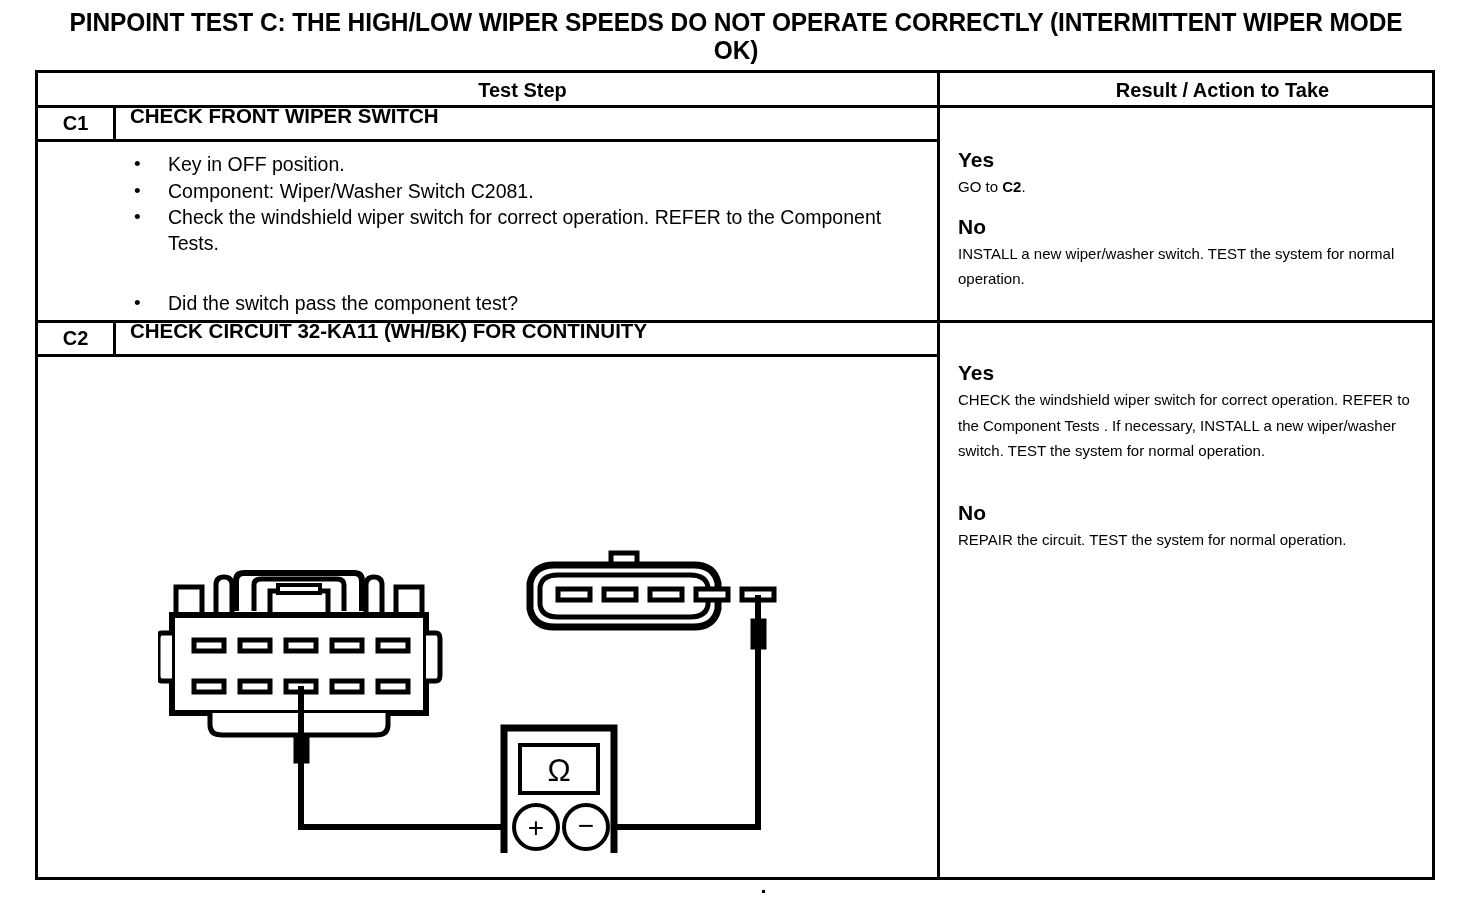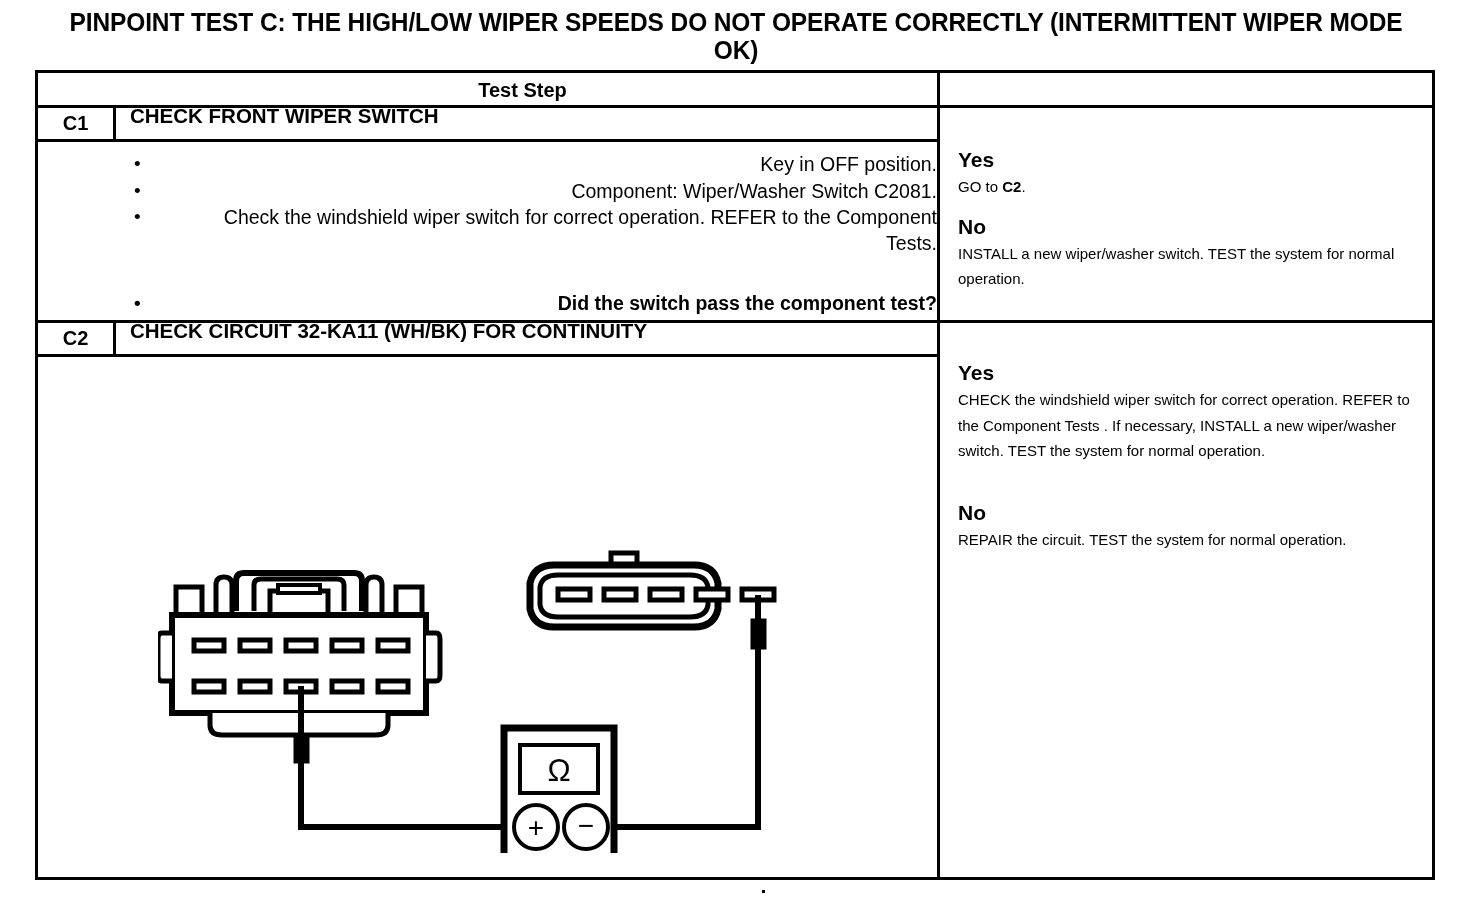--- a/index.html
+++ b/index.html
@@ -116,21 +116,20 @@
     align-items: center;
     font-weight: bold;
     font-size: 20.5px;
     white-space: nowrap;
   }
 
   .step-body {
     position: absolute;
     left: 0;
     width: 899px;
-    text-align: right;
   }
 
   ul.bullets {
     list-style: none;
     margin: 0;
     padding: 0;
   }
   ul.bullets li {
     position: relative;
     padding-left: 130px;
@@ -139,21 +138,21 @@
     margin: 0 0 1px 0;
     max-width: 890px;
   }
   ul.bullets li::before {
     content: "\2022";
     position: absolute;
     left: 96px;
     top: -1px;
     font-size: 19px;
   }
-  ul.bullets li.bold { font-weight: bold; margin-top: 35px; }
+  ul.bullets li.bold { font-weight: normal; margin-top: 35px; }
 
   
   .left-rule {
     position: absolute;
     left: 0;
     width: 899px;
     height: 3px;
     background: #000;
   }
 
@@ -215,20 +214,21 @@
 <body>
 
 <div id="doc-title">PINPOINT TEST  C: THE HIGH/LOW WIPER SPEEDS DO NOT OPERATE CORRECTLY (INTERMITTENT WIPER MODE OK)</div>
 
 <div id="test-table">
 
   <div class="col-divider"></div>
 
   <div id="header-row">
     <div class="hcell" id="hcell-step">Test Step</div>
+    <div class="hcell" id="hcell-result">Result / Action to Take</div>
   </div>
 
   <div id="left-col">
 
     <div class="step-head" style="top:0px;">
       <div class="num-box">C1</div>
       <div class="head-title">CHECK FRONT WIPER SWITCH</div>
     </div>
 
     <div class="step-body" style="top:44px;">

